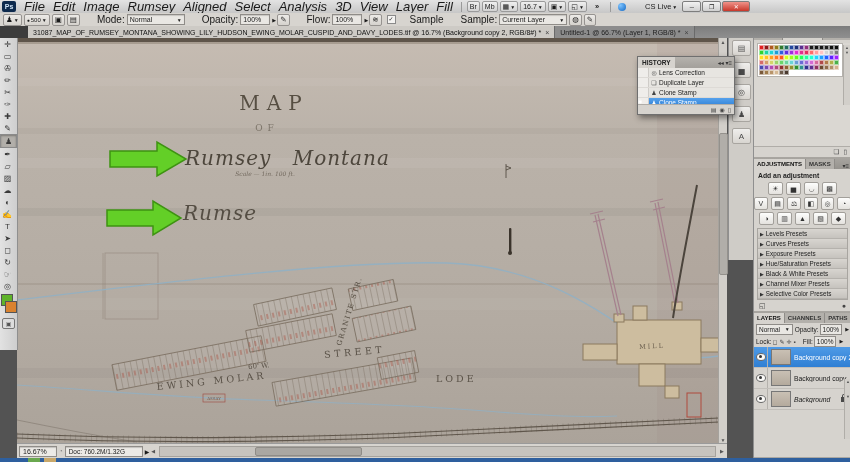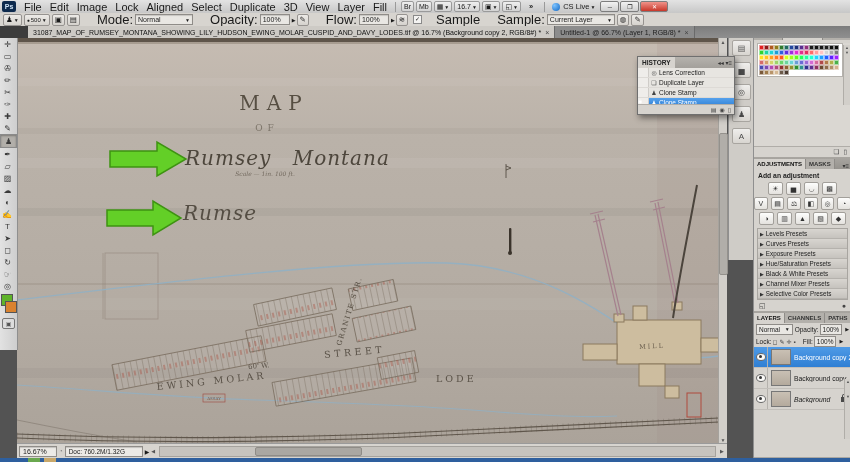--- a/index.html
+++ b/index.html
@@ -3,39 +3,39 @@
 <meta charset="utf-8">
 <style>
   html,body{margin:0;padding:0;}
   body{width:850px;height:462px;position:relative;background:#535353;
        font-family:"Liberation Sans",sans-serif;overflow:hidden;font-size:9px;color:#1a1a1a;}
   .bar{position:absolute;left:0;width:850px;display:flex;align-items:center;}
   
   #menubar{top:0;height:13px;background:linear-gradient(#e3e3e3,#c7c7c7);border-bottom:1px solid #9a9a9a;z-index:40;}
   .ps-logo{width:14px;height:11px;background:#0d2a4d;color:#cfe3f5;font-size:7px;font-weight:bold;
            display:flex;align-items:center;justify-content:center;border-radius:2px;margin:0 4px 0 2px;}
-  .menu-item{padding:0 4px;font-size:11px;cursor:default;}
+  .menu-item{padding:0 4px;font-size:13px;cursor:default;font-style:italic;}
   .appbtn{border:1px solid #9a9a9a;background:linear-gradient(#efefef,#d2d2d2);border-radius:2px;
           font-size:7px;padding:0 2px;margin:0 1px;height:9px;display:flex;align-items:center;}
   .drop{font-size:5px;margin-left:1px;}
   .vsep{width:1px;height:10px;background:#9a9a9a;margin:0 4px;}
   #workspaces{margin-left:auto;display:flex;align-items:center;}
   .ws{font-size:7.5px;font-weight:bold;padding:1px 6px;margin:0 1px;color:#222;}
   .ws.active{background:linear-gradient(#9e9e9e,#8a8a8a);border:1px solid #6f6f6f;border-radius:2px;color:#111;}
   .cs-sphere{width:8px;height:8px;border-radius:50%;background:radial-gradient(circle at 30% 30%,#7fc4ff,#1268c4);margin:0 3px;}
   .winbtn{width:17px;height:9px;border:1px solid #7d7d7d;border-radius:2px;background:linear-gradient(#f2f2f2,#cfcfcf);
           font-size:6px;display:flex;align-items:center;justify-content:center;margin-left:1px;}
   .winbtn.close{width:26px;background:linear-gradient(#f0938a,#c8372a);color:#fff;}
   
   #optionsbar{top:13px;height:13px;background:#d7d4cf;border-bottom:1px solid #8f8f8f;z-index:40;font-size:7.5px;}
   .opt-box{border:1px solid #969390;background:linear-gradient(#eceae7,#d5d2cd);border-radius:2px;height:10px;
            display:flex;align-items:center;padding:0 2px;margin:0 1px;font-size:7.5px;}
   .opt-field{border:1px solid #8f8c88;background:#e9e7e3;box-shadow:inset 0 1px 1px rgba(0,0,0,.15);
              height:9px;display:flex;align-items:center;padding:0 2px;margin:0 1px;font-size:7px;min-width:24px;}
-  .opt-label{margin:0 1px 0 4px;font-size:13px;padding-left:12px;}
+  .opt-label{margin:0 1px 0 4px;font-size:10px;padding-left:12px;}
   .chk{width:7px;height:7px;border:1px solid #8a8a8a;background:#f4f3f1;font-size:6px;line-height:7px;
        text-align:center;margin:0 2px 0 4px;}
   
   #tabbar{top:26px;height:12px;background:linear-gradient(#7c7c7c,#8f8f8f);z-index:40;}
   #tab-lead{width:28px;height:12px;background:#3c3c3c;}
   .doctab{height:12px;display:flex;align-items:center;padding:0 5px;font-size:7px;border-right:1px solid #6a6a6a;
           max-width:520px;white-space:nowrap;overflow:hidden;}
   .doctab.active{background:#cdcac5;color:#111;}
   .doctab.inactive{background:#8c8c8c;color:#1e1e1e;}
   .tab-close{margin-left:4px;font-size:7px;color:#444;}
@@ -128,24 +128,24 @@
 </style>
 </head>
 <body>
 
 <div class="bar" id="menubar">
   <div class="ps-logo">Ps</div>
   <div id="menu-items" style="display:flex;">
       <div class="menu-item">File</div>
       <div class="menu-item">Edit</div>
       <div class="menu-item">Image</div>
-      <div class="menu-item">Lock</div>
+      <div class="menu-item">Rumsey</div>
       <div class="menu-item">Aligned</div>
       <div class="menu-item">Select</div>
-      <div class="menu-item">Duplicate</div>
+      <div class="menu-item">Analysis</div>
       <div class="menu-item">3D</div>
       <div class="menu-item">View</div>
       <div class="menu-item">Layer</div>
       <div class="menu-item">Fill</div>
     </div>
   <div class="vsep"></div>
   <div class="appbtn">Br</div>
   <div class="appbtn">Mb</div>
   <div class="appbtn">
     <span>▦</span>
@@ -159,21 +159,21 @@
     <span>▣</span>
       <span class="drop">▼</span>
     </div>
   <div class="appbtn">
     <span>◱</span>
       <span class="drop">▼</span>
     </div>
   <div class="ws">»</div>
   <div class="vsep"></div>
   <span class="cs-sphere"></span>
-  <span style="font-size:7.5px;">CS Live</span>
+  <span style="font-size:7.5px;margin-left:16px;">CS Live</span>
   <span class="drop" style="margin:0 4px 0 1px;">▼</span>
   <div class="winbtn">─</div>
   <div class="winbtn">❐</div>
   <div class="winbtn close" style="margin-right:2px;">✕</div>
 </div>
 
 <div class="bar" id="optionsbar">
   <div class="opt-box" style="margin-left:3px;">
     <span>♟</span>
       <span class="drop">▼</span>

